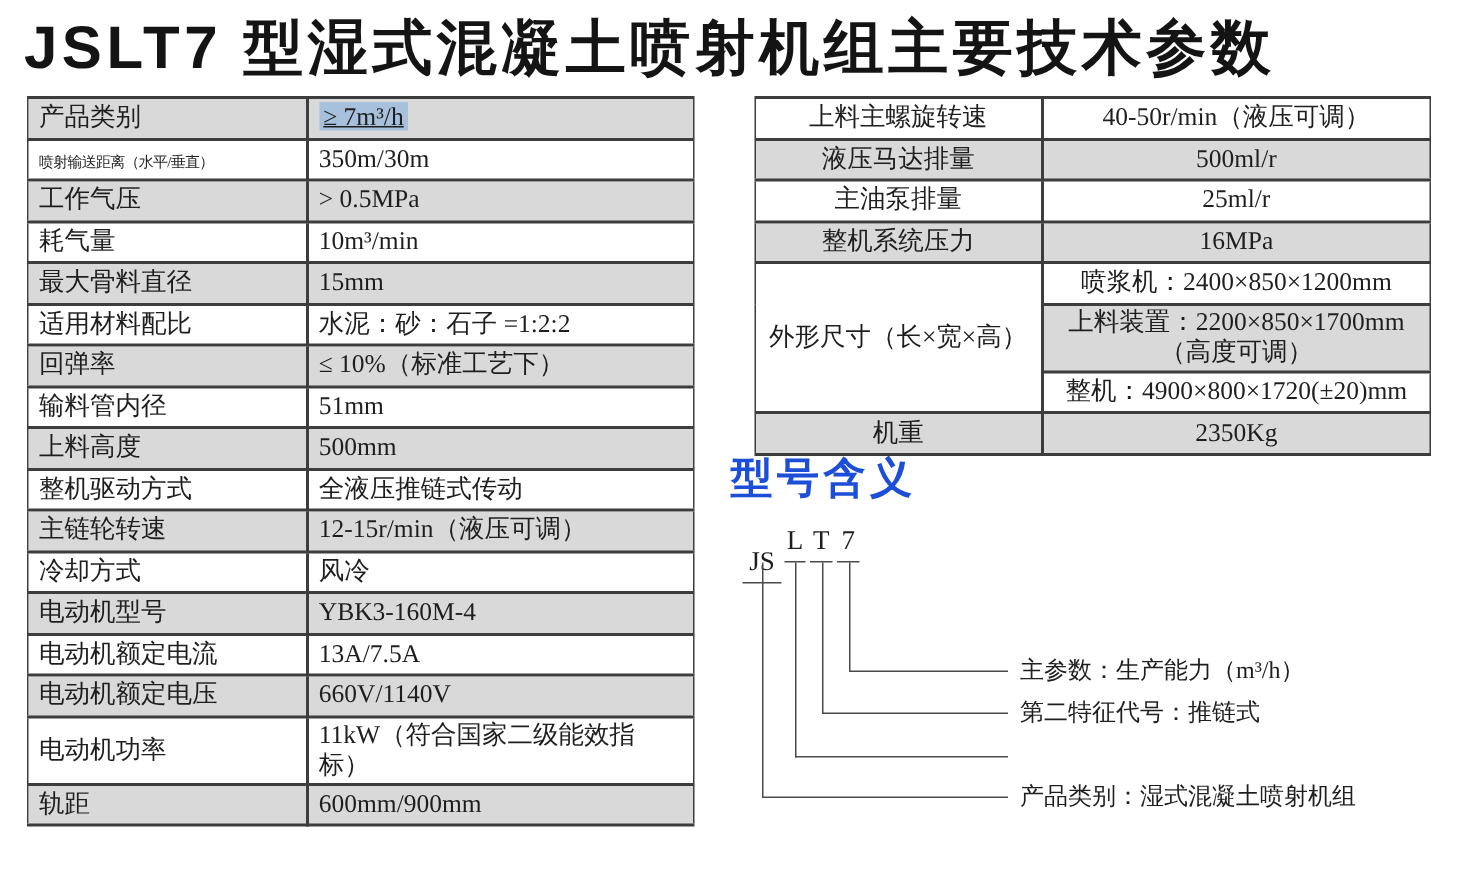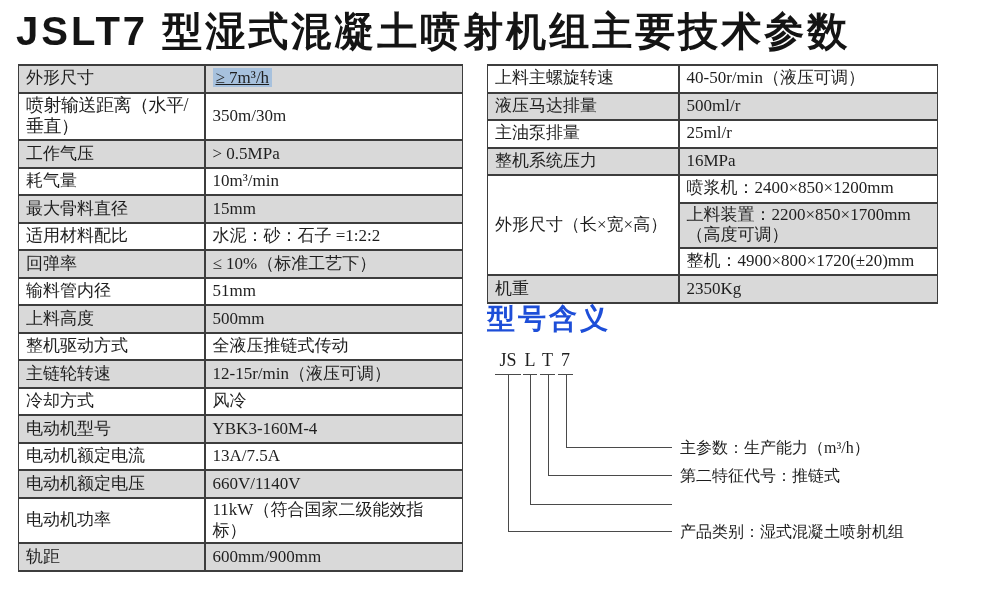--- a/index.html
+++ b/index.html
@@ -29,24 +29,24 @@
   table.spec td{
     border-top:2px solid var(--border);border-bottom:2px solid var(--border);
     padding:1px 7px;font-size:17px;line-height:1.22;vertical-align:middle;
     overflow:hidden;
   }
   table.spec tr{height:27.5px;}
   table.spec tr.tall{height:45px;}
   td.lbl{border-right:2px solid var(--border);}
   td.val{white-space:pre-line;}
   td.shaded{background:var(--shade);}
-  td .small-label{font-size:18px;letter-spacing:-0.5px;}
+  td .small-label{font-size:10px;letter-spacing:-0.5px;}
   .hl{background:var(--hl);padding:0 3px;text-decoration:underline;}
   .left-table{left:18px;top:64px;width:444px;}
-  .right-table{left:487px;top:64px;width:450px;}
+  .right-table{left:503px;top:64px;width:450px;text-align:center;}
   h2.model-heading{
     position:absolute;left:487px;top:300px;margin:0;
     font-family:"Liberation Sans","DejaVu Sans",sans-serif;
     font-weight:900;font-size:28px;letter-spacing:3px;color:#1d4ed8;
   }
   .diagram{position:absolute;left:487px;top:346px;width:495px;height:230px;}
   .code-letter{
     position:absolute;top:4px;height:25px;box-sizing:border-box;
     text-align:center;font-size:18px;border-bottom:1px solid var(--line);
   }
@@ -65,21 +65,21 @@
 
   <h1 class="title">JSLT7 型湿式混凝土喷射机组主要技术参数</h1>
 
   <table class="spec left-table">
     <colgroup>
         <col style="width:186px">
         <col style="width:258px">
       </colgroup>
     <tbody id="left-tbody">
         <tr>
-          <td class="lbl shaded">外形尺寸</td>
+          <td class="lbl shaded">产品类别</td>
           <td class="val shaded"><span class="hl">≥ 7m³/h</span></td>
         </tr>
         <tr>
           <td class="lbl"><span class="small-label">喷射输送距离（水平/垂直）</span></td>
           <td class="val">350m/30m</td>
         </tr>
         <tr>
           <td class="lbl shaded">工作气压</td>
           <td class="val shaded">&gt; 0.5MPa</td>
         </tr>
@@ -178,23 +178,23 @@
         <tr>
           <td class="lbl shaded">机重</td>
           <td class="val shaded">2350Kg</td>
         </tr>
       </tbody>
   </table>
 
   <h2 class="model-heading">型号含义</h2>
 
   <div class="diagram" id="model-diagram">
-      <div class="code-letter" style="left: 8px; width: 26px;">JS</div>
+      <div class="code-letter" style="left: 8px; width: 26px; margin-top: 14px;">JS</div>
       <div class="hook" style="left: 21px; top: 29px; width: 164px; height: 157px;"></div>
-      <div class="meaning" style="top: 176px;">产品类别：湿式混凝土喷射机组</div>
+      <div class="meaning" style="top: 176px; font-family: Liberation Mono, monospace;">产品类别：湿式混凝土喷射机组</div>
       <div class="code-letter" style="left: 36px; width: 14px;">L</div>
       <div class="hook" style="left: 43px; top: 29px; width: 142px; height: 130px;"></div>
       <div class="code-letter" style="left: 53px; width: 15px;">T</div>
       <div class="hook" style="left: 60.5px; top: 29px; width: 124.5px; height: 101px;"></div>
       <div class="meaning" style="top: 120px;">第二特征代号：推链式</div>
       <div class="code-letter" style="left: 71px; width: 15px;">7</div>
       <div class="hook" style="left: 78.5px; top: 29px; width: 106.5px; height: 73px;"></div>
       <div class="meaning" style="top: 92px;">主参数：生产能力（m³/h）</div>
     </div>
 

